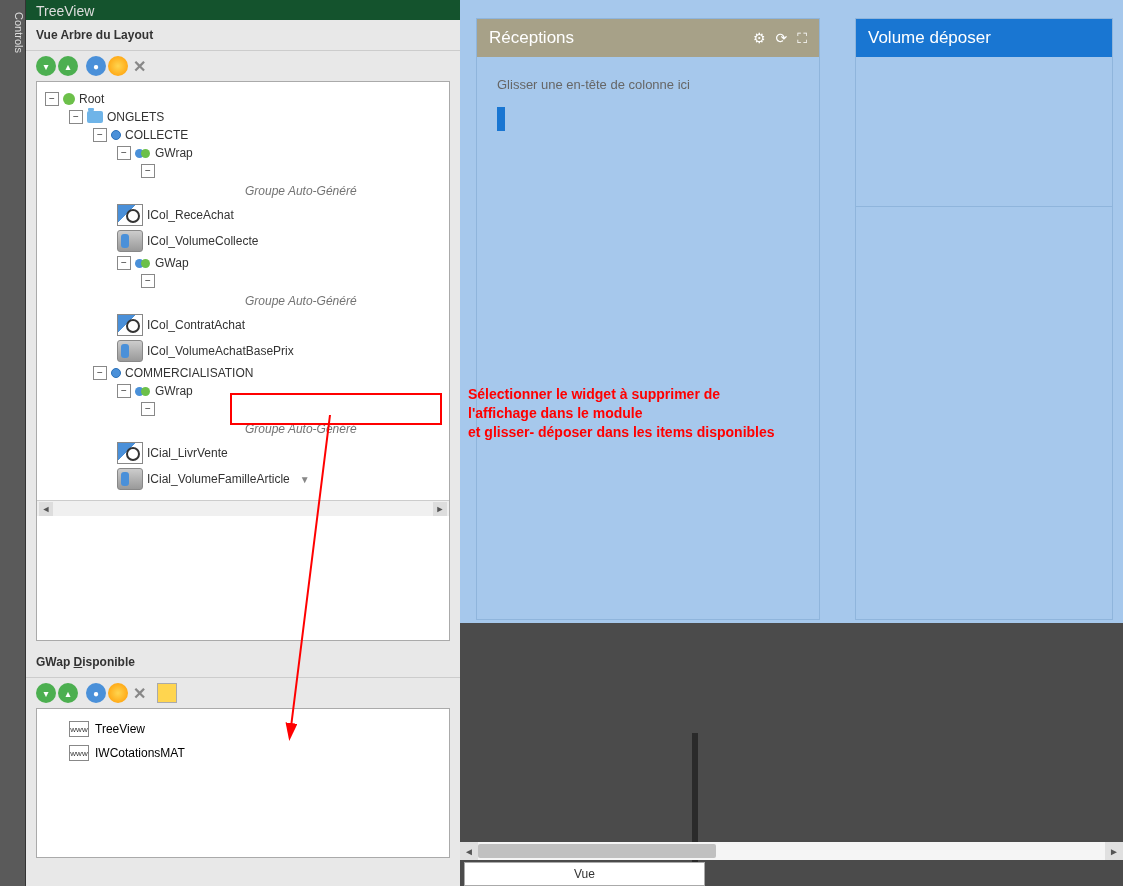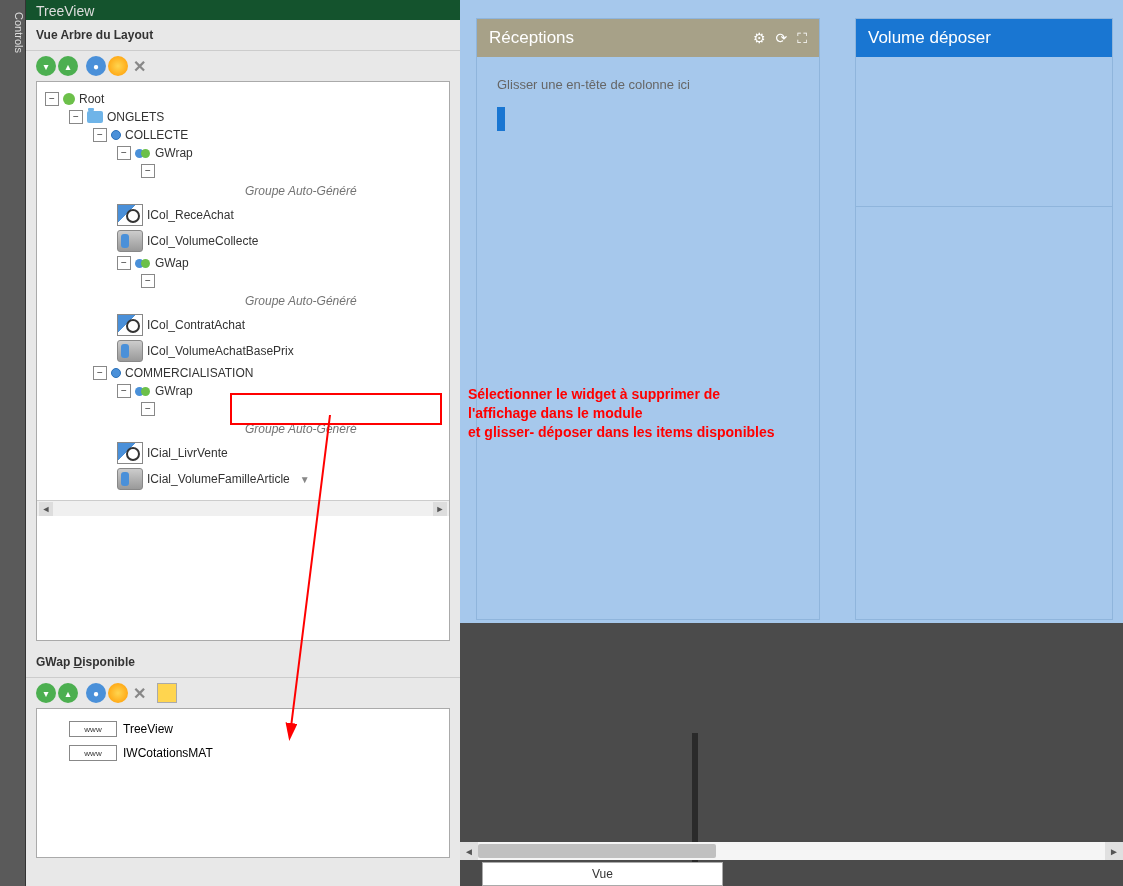--- a/index.html
+++ b/index.html
@@ -34,21 +34,21 @@
 .ico-dot-blue { width: 10px; height: 10px; border-radius: 50%; background: #4a90d9; display:inline-block; border:1px solid #2a70b9;}
 .ico-double { position:relative; width:16px; height:12px;}
 .ico-double::before{content:'';position:absolute;left:0;top:2px;width:9px;height:9px;border-radius:50%;background:#4a90d9;}
 .ico-double::after{content:'';position:absolute;left:6px;top:2px;width:9px;height:9px;border-radius:50%;background:#6cc04a;}
 .ico-folder { width: 16px; height: 12px; background: #6fb4e8; border-radius: 2px; display:inline-block; position:relative; }
 .ico-folder::before{content:'';position:absolute;top:-3px;left:1px;width:6px;height:3px;background:#6fb4e8;border-radius:1px;}
 .ico-widget { width: 26px; height: 22px; background: linear-gradient(135deg,#4a90d9 40%, #fff 40%); border:1px solid #888; display:inline-block; position:relative;}
 .ico-widget::after{content:'';position:absolute;right:2px;bottom:2px;width:10px;height:10px;border:2px solid #333;border-radius:50%;}
 .ico-db { width: 26px; height: 22px; background: linear-gradient(#ccc,#999); border:1px solid #888; display:inline-block; border-radius:3px; position:relative;}
 .ico-db::before{content:'';position:absolute;left:3px;top:3px;width:8px;height:14px;background:#4a90d9;border-radius:3px;}
-.ico-www { width:48px; height:16px; border:1px solid #888; background:#fff; font-size:8px; display:inline-flex; align-items:center; justify-content:center; color:#333;}
+.ico-www { width:20px; height:16px; border:1px solid #888; background:#fff; font-size:8px; display:inline-flex; align-items:center; justify-content:center; color:#333;}
 .ico-chart{width:24px;height:16px;border:1px solid #888;background:#fff;position:relative;}
 .ico-chart::before{content:'';position:absolute;bottom:2px;left:3px;width:3px;height:6px;background:#333;}
 .ico-chart::after{content:'';position:absolute;bottom:2px;left:8px;width:3px;height:10px;background:#333;box-shadow:5px 0 0 #333;}
 
 .highlight-box { position: absolute; border: 2px solid #ff0000; pointer-events: none; }
 .hl1 { left: 230px; top: 393px; width: 212px; height: 32px; }
 
 .items-panel { flex: 0 0 auto; }
 .items-container { margin: 0 10px 10px 10px; background: #fff; border: 1px solid #aaa; height: 150px; overflow: auto; padding: 8px; }
 .item-row { display:flex; align-items:center; gap:6px; padding:4px 0; margin-left:24px;}
@@ -73,21 +73,21 @@
 .annotation { position: absolute; color: #ff0000; font-weight: bold; font-size: 14px; line-height: 1.35; }
 .ann1 { left: 468px; top: 385px; width: 370px; }
 
 svg.arrow { position: absolute; left: 180px; top: 415px; width: 200px; height: 330px; pointer-events:none;}
 
 .bottom-area { position:absolute; top:623px; left:0; width:663px; height:263px; background:#4b4b4b;}
 .bottom-scroll { position:absolute; bottom:26px; left:0; width:663px; height:18px; background:#f5f5f5; display:flex; align-items:center;}
 .bs-arrow{width:18px;height:18px;background:#e0e0e0;display:flex;align-items:center;justify-content:center;font-size:10px;color:#555;}
 .bs-track{flex:1; height:18px; position:relative;}
 .bs-thumb{position:absolute;left:0;top:2px;height:14px;width:238px;background:#c0c0c0;border-radius:2px;}
-.vue-tab { position:absolute; bottom:0; left:22px; width:241px; height:24px; background:#fff; border:1px solid #aaa; display:flex; align-items:center; justify-content:center; color:#333; font-size:12px;}
+.vue-tab { position:absolute; bottom:0; left:4px; width:241px; height:24px; background:#fff; border:1px solid #aaa; display:flex; align-items:center; justify-content:center; color:#333; font-size:12px;}
 .splitter-handle{position:absolute; top:733px; left:232px; width:6px; height:130px; background:#2a2a2a;}
 
 .underline { text-decoration: underline; }
 </style>
 </head>
 <body>
 
 <div class="controls-tab">Controls</div>
 
 <div class="left-pane">

